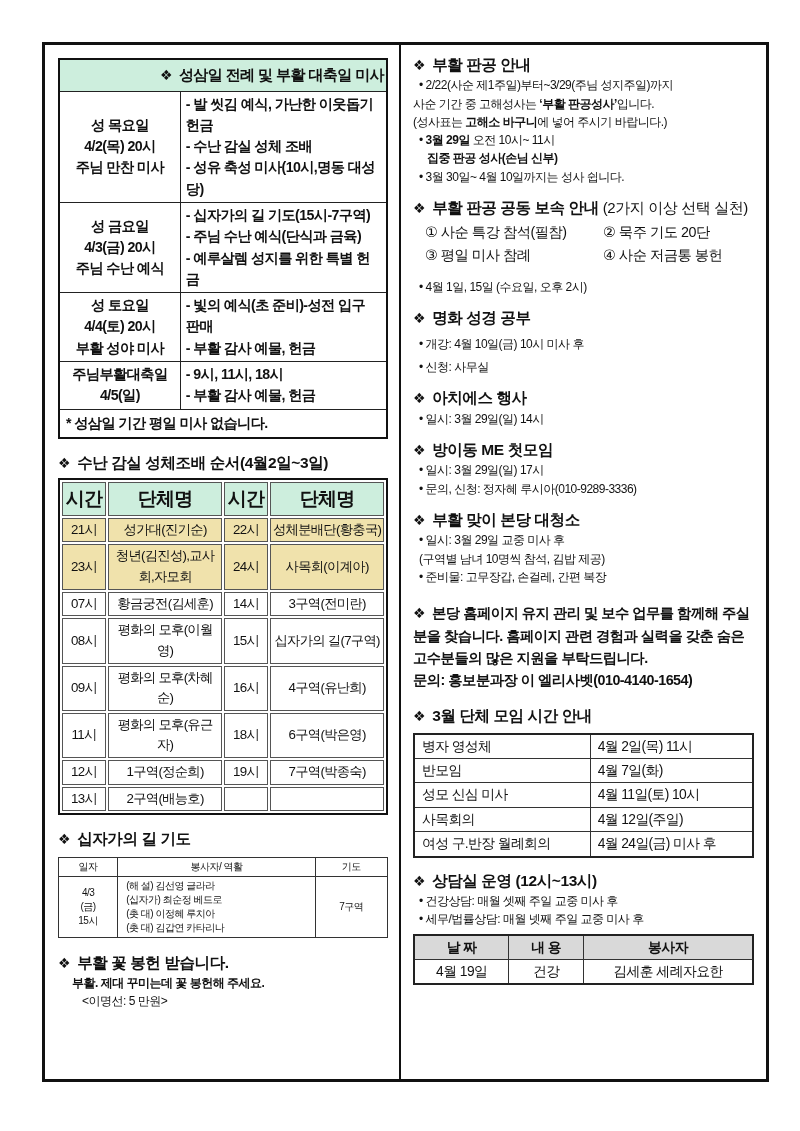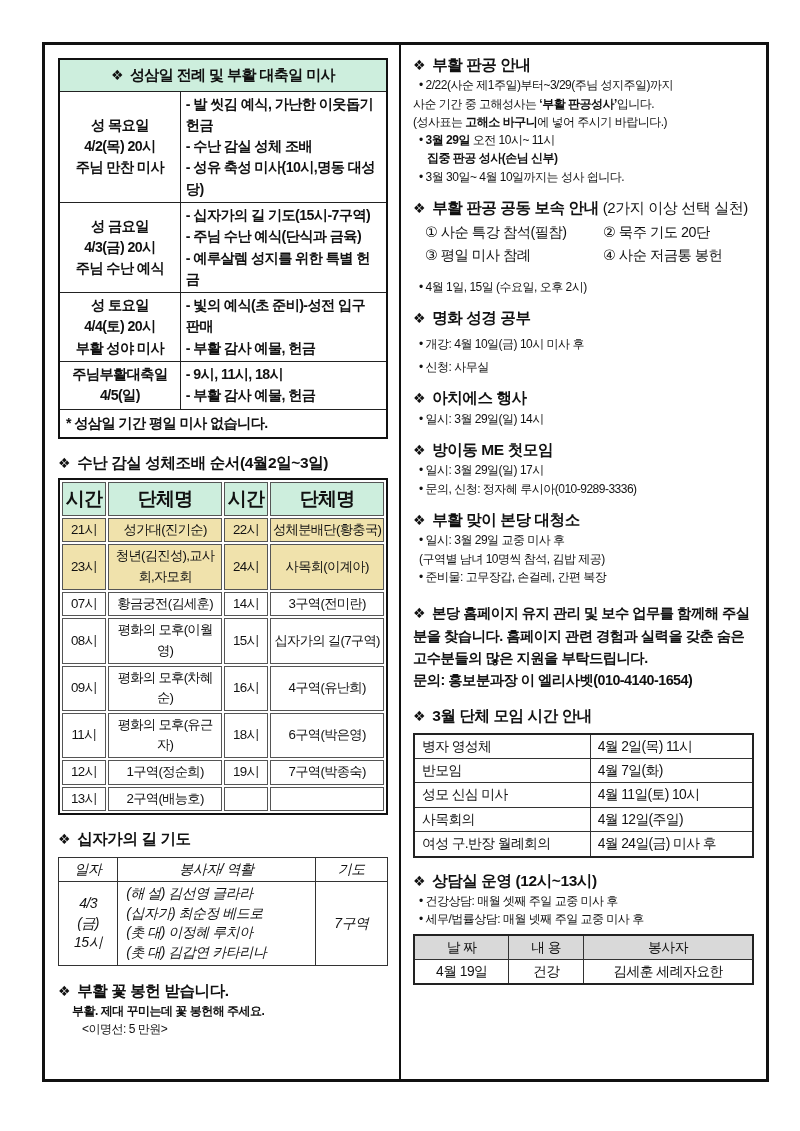--- a/index.html
+++ b/index.html
@@ -10,41 +10,41 @@
   .col-right{flex:1;padding:9px 12px 8px 12px;}
   .sec{margin-bottom:11px;}
   .sec-title{font-weight:bold;font-size:15.5px;letter-spacing:-0.4px;line-height:1.45;}
   .sec-title .small{font-weight:normal;font-size:15px;}
   .mk{margin-right:7px;font-size:14px;}
   .line{font-size:12px;letter-spacing:-0.5px;line-height:1.52;padding-left:6px;}
   .b{font-weight:bold;}
   
   .t1{width:100%;border-collapse:collapse;border:2.5px solid #111;font-weight:bold;margin-bottom:13px;}
   .t1 td{border:1.5px solid #222;padding:2px 5px;font-size:14.2px;line-height:1.5;letter-spacing:-0.6px;white-space:pre-line;}
-  .t1 .hdr{background:var(--mint,#cdeedd);text-align:center;font-size:15px;padding:4px 2px;}
+  .t1 .hdr{background:var(--mint,#cdeedd);text-align:right;font-size:15px;padding:4px 2px;}
   .t1 .lbl{text-align:center;width:37%;}
   .t1 .fnote{padding:3px 6px;}
   
   .t2{width:100%;border-collapse:separate;border-spacing:2px;border:2.5px solid #111;background:#fff;margin-top:4px;margin-bottom:13px;}
   .t2 td{border:1px solid #555;text-align:center;font-size:13.3px;letter-spacing:-0.7px;padding:1px 1px;line-height:1.55;}
   .t2 .h{background:var(--mint,#cdeedd);font-weight:bold;font-size:19px;}
   .t2 .tan td{background:var(--tan,#f0e2ac);}
   .t2 .c-time{width:14%;}
   .t2 .c-name{width:36%;}
   
   .t3{width:100%;border-collapse:collapse;margin-top:6px;margin-bottom:14px;}
-  .t3 td{border:1.5px solid #333;font-size:14px;letter-spacing:-0.5px;line-height:1.4;padding:2px 5px;text-align:center;white-space:pre-line;font-style:italic;}
+  .t3 td{border:1.5px solid #333;font-size:10px;letter-spacing:-0.5px;line-height:1.4;padding:2px 5px;text-align:center;white-space:pre-line;}
   .t3 .vol{text-align:left;padding-left:8px;}
   
   .t4{width:100%;border-collapse:collapse;border:2px solid #222;margin-top:5px;margin-bottom:12px;}
   .t4 td{border:1.5px solid #333;font-size:13.8px;letter-spacing:-0.6px;line-height:1.55;padding:1px 7px;}
   
   .t5{width:100%;border-collapse:collapse;border:2px solid #222;margin-top:5px;}
   .t5 td{border:1.5px solid #333;font-size:13.8px;letter-spacing:-0.5px;line-height:1.4;padding:2px 5px;text-align:center;white-space:pre-line;}
-  .t5 .h{background:var(--gray,#d9d9d9);font-weight:normal;}
+  .t5 .h{background:var(--gray,#d9d9d9);font-weight:bold;}
   .grid2{display:grid;grid-template-columns:1.18fr 1fr;font-weight:normal;font-size:14.3px;letter-spacing:-0.5px;line-height:1.6;padding-left:12px;margin-top:2px;}
   .indent2{padding-left:14px;}
   .gap-s{margin-top:5px;}
   .para-b{font-size:14.3px;font-weight:bold;letter-spacing:-0.5px;line-height:1.55;}
 </style>
 </head>
 <body>
 
 <div class="frame">
 

